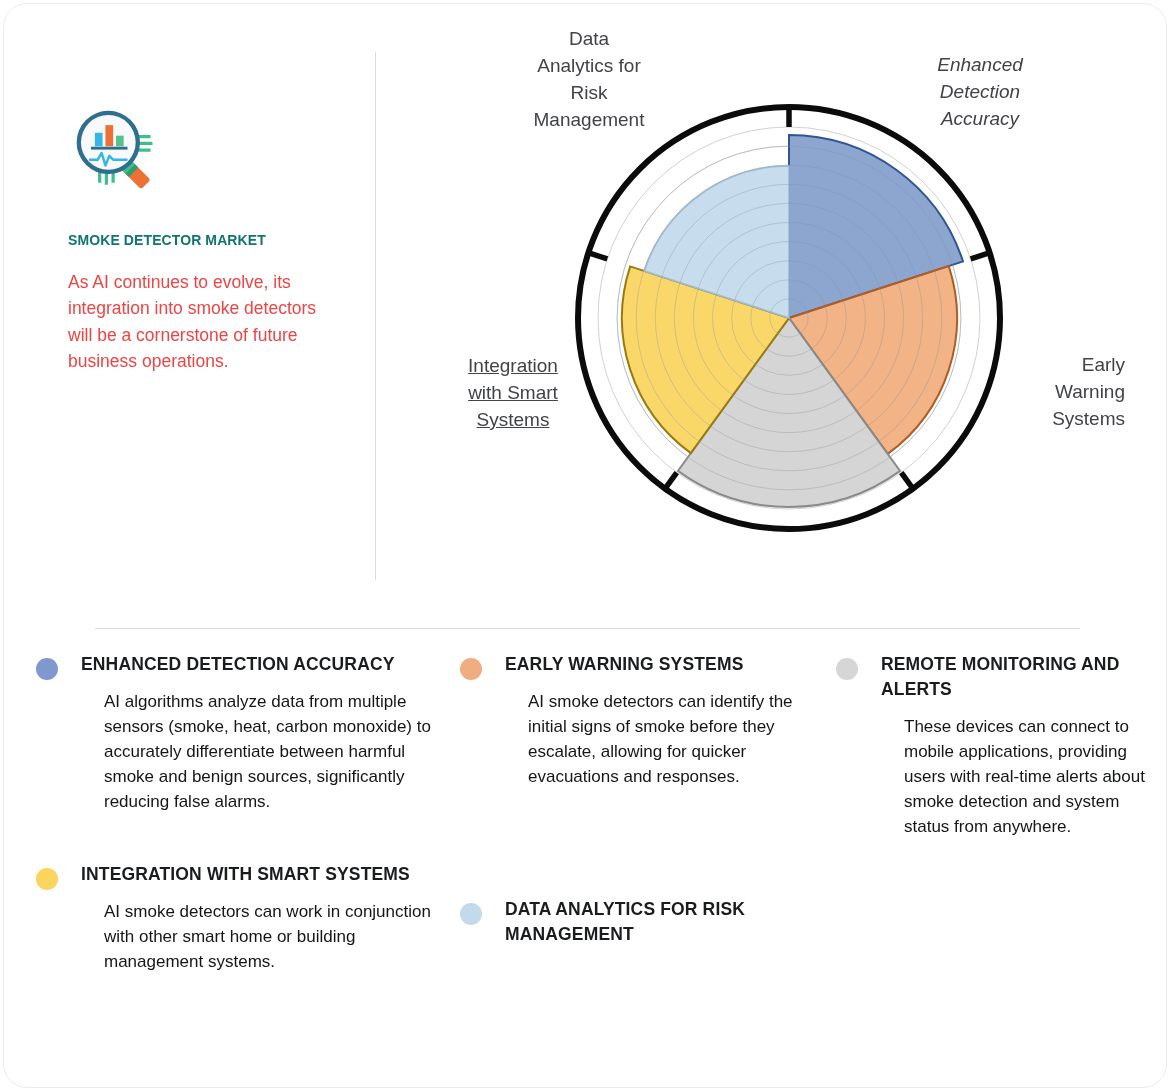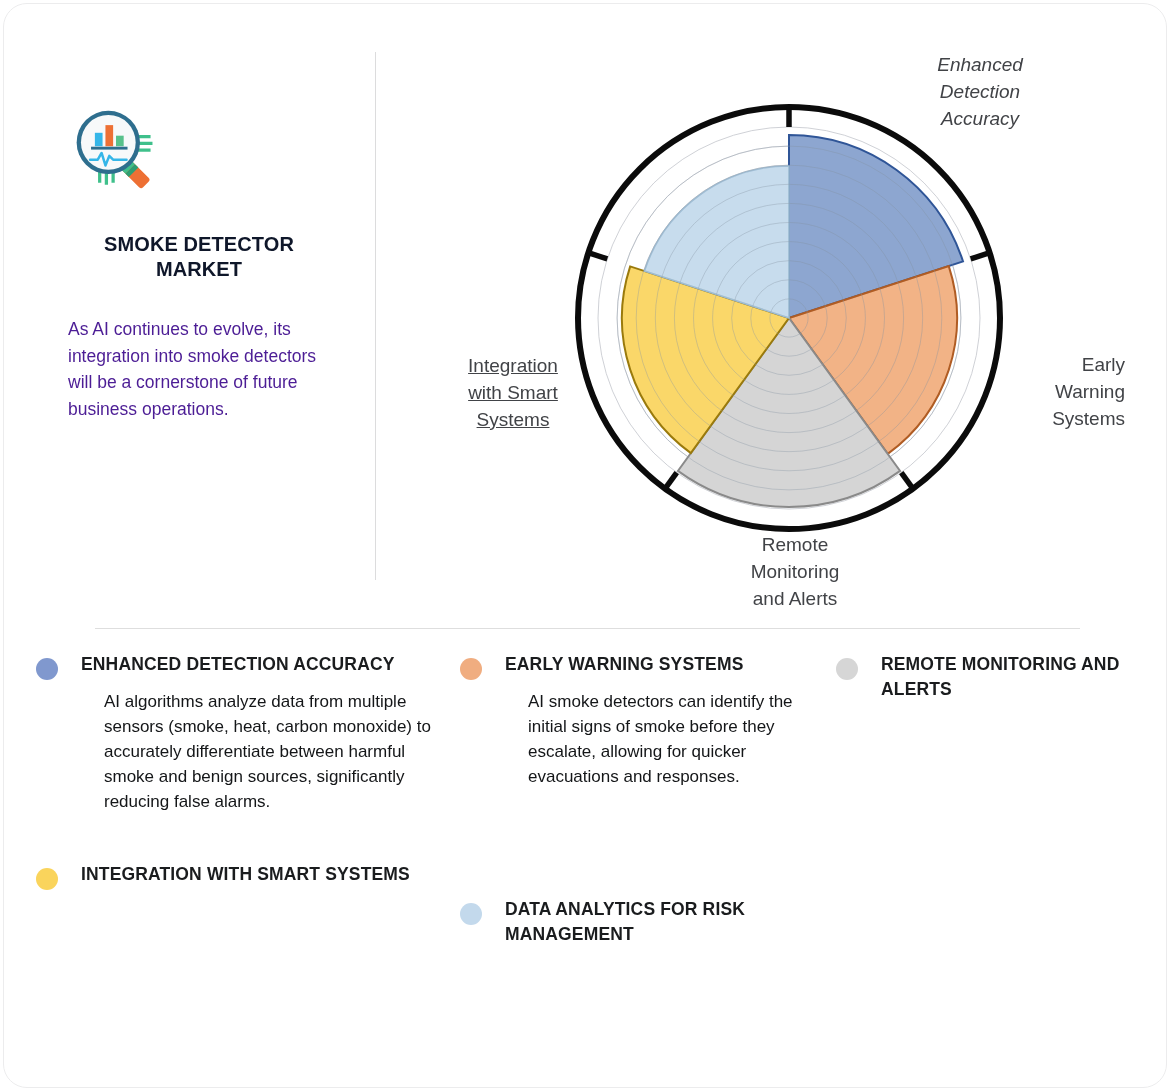--- a/index.html
+++ b/index.html
@@ -42,32 +42,31 @@
     top: 104px;
     width: 262px;
   }
   .brand-icon {
     width: 96px;
     height: 96px;
     display: block;
   }
   .brand-title {
     margin-top: 32px;
-    font-size: 20px;
+    font-size: 14px;
     font-weight: bold;
     line-height: 1.25;
-    color: #0f172a;
+    color: #0f766e;
     letter-spacing: 0.1px;
-    text-align: center;
   }
   .brand-desc {
-    margin-top: 34px;
+    margin-top: 19px;
     font-size: 17.5px;
     line-height: 1.52;
-    color: #4c1d95;
+    color: #ef4444;
   }
   .v-divider {
     position: absolute;
     left: 375px;
     top: 52px;
     width: 1px;
     height: 528px;
     background: #dcdcdd;
   }
 
@@ -240,64 +239,67 @@
           <g stroke="#0b0b0b" stroke-width="5.5" stroke-linecap="butt">
             <line x1="0" y1="-191" x2="0" y2="-212"></line>
             <line x1="181.66" y1="-59.03" x2="201.64" y2="-65.52"></line>
             <line x1="112.28" y1="154.54" x2="124.63" y2="171.54"></line>
             <line x1="-112.28" y1="154.54" x2="-124.63" y2="171.54"></line>
             <line x1="-181.66" y1="-59.03" x2="-201.64" y2="-65.52"></line>
           </g>
         </g>
       </svg>
 
+      <div class="axis-label al-top-left">Data
+Analytics for
+Risk
+Management</div>
       <div class="axis-label al-top-right">Enhanced
 Detection
 Accuracy</div>
       <div class="axis-label al-right">Early
 Warning
 Systems</div>
-      <div class="axis-label al-bottom">Remote
-Monitoring
-and Alerts</div>
       <div class="axis-label al-left">Integration
 with Smart
 Systems</div>
     </div>
   </div>
 
   <div class="h-divider"></div>
 
   <div class="legend">
 
     <div class="legend-col col-1">
       <div class="legend-item">
         <span class="dot" style="background:#8098CE"></span>
         <div class="legend-title">ENHANCED DETECTION ACCURACY</div>
         <div class="legend-body">AI algorithms analyze data from multiple sensors (smoke, heat, carbon monoxide) to accurately differentiate between harmful smoke and benign sources, significantly reducing false alarms.</div>
       </div>
       <div class="legend-item" style="margin-top:47px">
         <span class="dot" style="background:#FAD45C"></span>
         <div class="legend-title">INTEGRATION WITH SMART SYSTEMS</div>
+        <div class="legend-body">AI smoke detectors can work in conjunction with other smart home or building management systems.</div>
       </div>
     </div>
 
     <div class="legend-col col-2">
       <div class="legend-item">
         <span class="dot" style="background:#F0AD80"></span>
         <div class="legend-title">EARLY WARNING SYSTEMS</div>
         <div class="legend-body">AI smoke detectors can identify the initial signs of smoke before they escalate, allowing for quicker evacuations and responses.</div>
       </div>
       <div class="legend-item" style="margin-top:107px">
         <span class="dot" style="background:#C3D9EC"></span>
         <div class="legend-title">DATA ANALYTICS FOR RISK MANAGEMENT</div>
       </div>
     </div>
 
     <div class="legend-col col-3">
       <div class="legend-item">
         <span class="dot" style="background:#D6D6D6"></span>
         <div class="legend-title">REMOTE MONITORING AND ALERTS</div>
+        <div class="legend-body">These devices can connect to mobile applications, providing users with real-time alerts about smoke detection and system status from anywhere.</div>
       </div>
     </div>
 
   </div>
 </div>
 
 </body></html>

